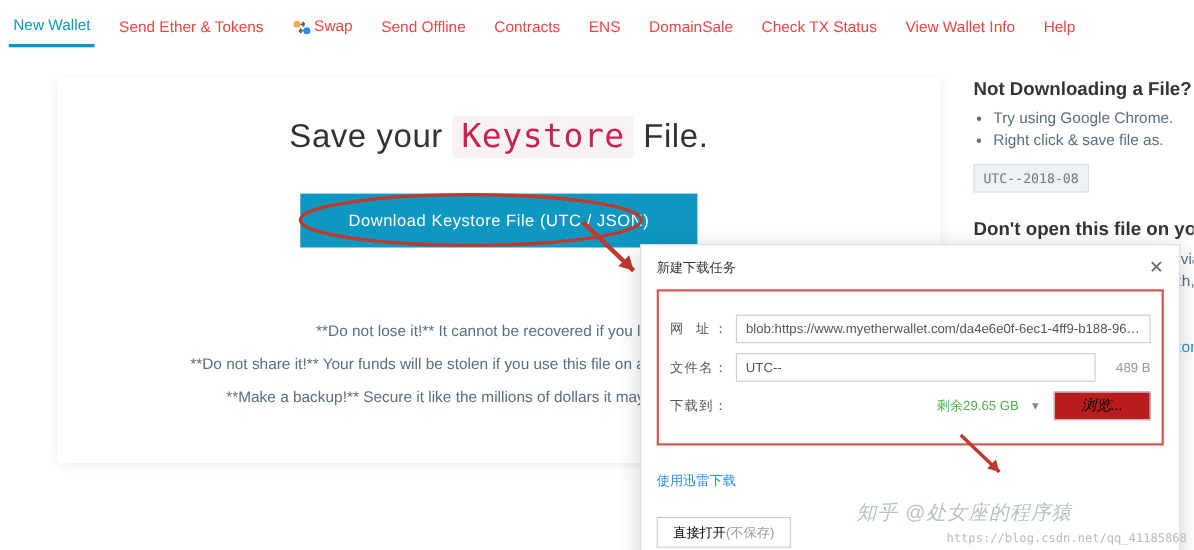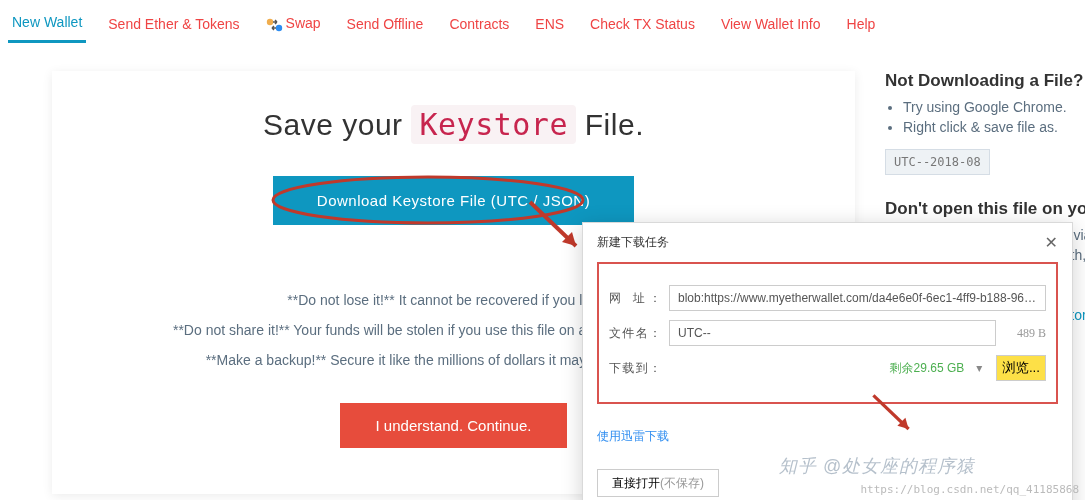--- a/index.html
+++ b/index.html
@@ -27,24 +27,24 @@
   .faq-link { color: #0e97c0; }
 
   .dialog { position: absolute; left: 582px; top: 222px; width: 491px; background: #fff; border: 1px solid #d9d9d9; box-shadow: 0 4px 20px rgba(0,0,0,.18); font-size: 12px; }
   .dlg-title { display: flex; justify-content: space-between; align-items: center; padding: 10px 14px; color: #333; }
   .dlg-close { cursor: pointer; font-size: 16px; color: #666; }
   .dlg-body { border: 2px solid #d9534f; margin: 0 14px 14px 14px; padding: 12px 10px; }
   .row { display: flex; align-items: center; margin: 9px 0; gap: 8px; }
   .row label { width: 52px; color: #555; text-align: justify; text-align-last: justify; }
   .row input[type=text] { flex: 1; height: 26px; border: 1px solid #ccc; padding: 0 8px; font-size: 12px; color: #555; background: #fff; overflow: hidden; text-overflow: ellipsis; }
   .url input { background:#f2f2f2; color:#888; }
-  .size { width: 42px; text-align: right; color: #999; font-family: Liberation Serif, serif; }
+  .size { width: 42px; text-align: right; color: #999; }
   .free { color: #4caf50; margin-left: auto; padding: 0 4px; white-space: nowrap; }
   .chev { width: 12px; color: #888; cursor: pointer; }
-  .browse-btn { height: 26px; padding: 0 5px; border: 1px solid #ccc; background: #fde047; cursor: pointer; }
+  .browse-btn { height: 26px; padding: 0 24px; border: 1px solid #ccc; background: #b91c1c; cursor: pointer; font-style: italic; }
   .dlg-footer { display: flex; align-items: flex-start; padding: 10px 14px 14px 14px; gap: 12px; flex-direction: column; }
   .xunlei { color: #2d8cf0; cursor: pointer; }
   .spacer { flex: 1; }
   .fbtn { height: 28px; padding: 0 14px; border: 1px solid #ccc; background: #fff; cursor: pointer; font-size: 12px; }
   .fbtn .sub { color: #999; }
   .fbtn.primary { background: #2d8cf0; color: #fff; border-color: #2d8cf0; outline: 2px solid #d9534f; outline-offset: 1px; padding: 0 22px; border-radius: 11px; }
 
   .arrow { position: absolute; width: 70px; height: 70px; pointer-events: none; }
   .arrow1 { left: 522px; top: 194px; }
   .arrow2 { left: 860px; top: 382px; transform: scale(.8); }
@@ -64,20 +64,21 @@
           <circle cx="4" cy="4" r="3.2" fill="#f0ad4e"></circle>
           <circle cx="13" cy="10" r="3.2" fill="#2d8cf0"></circle>
           <path d="M7 4 L11 4 M11 4 L9 2 M11 4 L9 6" stroke="#555" stroke-width="1.4" fill="none"></path>
           <path d="M10 10 L6 10 M6 10 L8 8 M6 10 L8 12" stroke="#555" stroke-width="1.4" fill="none"></path>
         </svg>
     </span><span>Swap</span>
   </div>
   <div class="nav-item">Send Offline</div>
   <div class="nav-item">Contracts</div>
   <div class="nav-item">ENS</div>
+  <div class="nav-item">DomainSale</div>
   <div class="nav-item">Check TX Status</div>
   <div class="nav-item">View Wallet Info</div>
   <div class="nav-item">Help</div>
 </div>
 
 <div class="content-row">
   <div class="card">
     <h1 class="title">
       <span>Save your </span><span class="kw">Keystore</span><span> File.</span>
     </h1>
@@ -85,21 +86,20 @@
       <button class="dl-btn">Download Keystore File (UTC / JSON)</button>
       <svg class="ellipse" viewBox="0 0 330 56">
           <ellipse cx="165" cy="28" rx="155" ry="23"></ellipse>
         </svg>
     </div>
     <div class="warnings">
       <div>**Do not lose it!** It cannot be recovered if you lose it.</div>
       <div>**Do not share it!** Your funds will be stolen if you use this file on a malicious/phishing site.</div>
       <div>**Make a backup!** Secure it like the millions of dollars it may one day be worth.</div>
     </div>
-    <button class="continue-btn">I understand. Continue.</button>
   </div>
 
   <div class="sidebar">
     <h3>Not Downloading a File?</h3>
     <ul>
       <li>Try using Google Chrome.</li>
       <li>Right click &amp; save file as.</li>
     </ul>
     <div class="utc-box">UTC--2018-08</div>
     <div class="sidebar-sec2">

